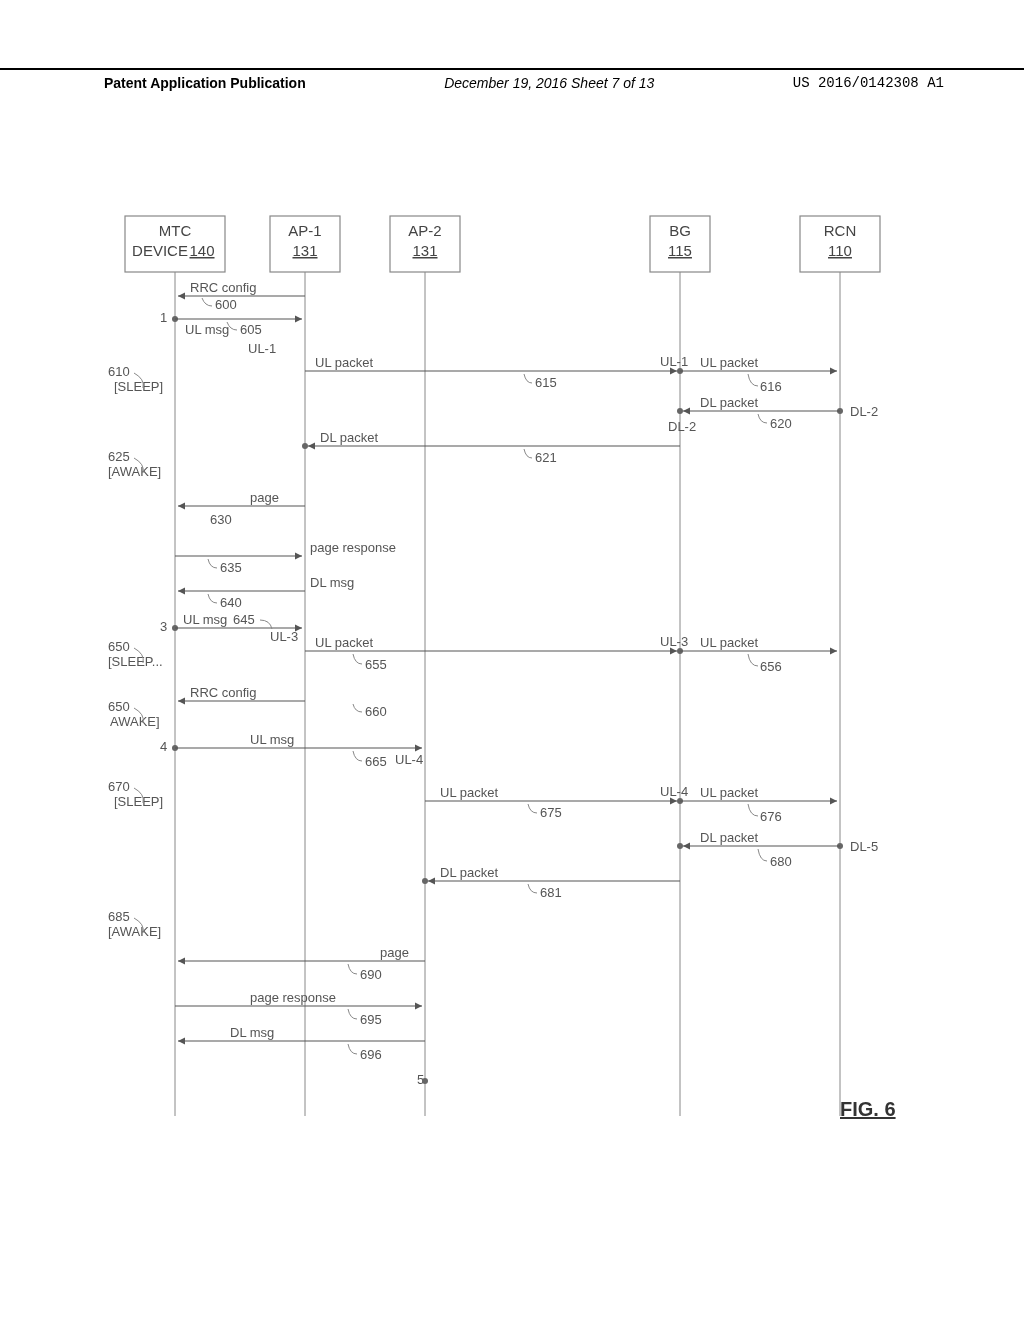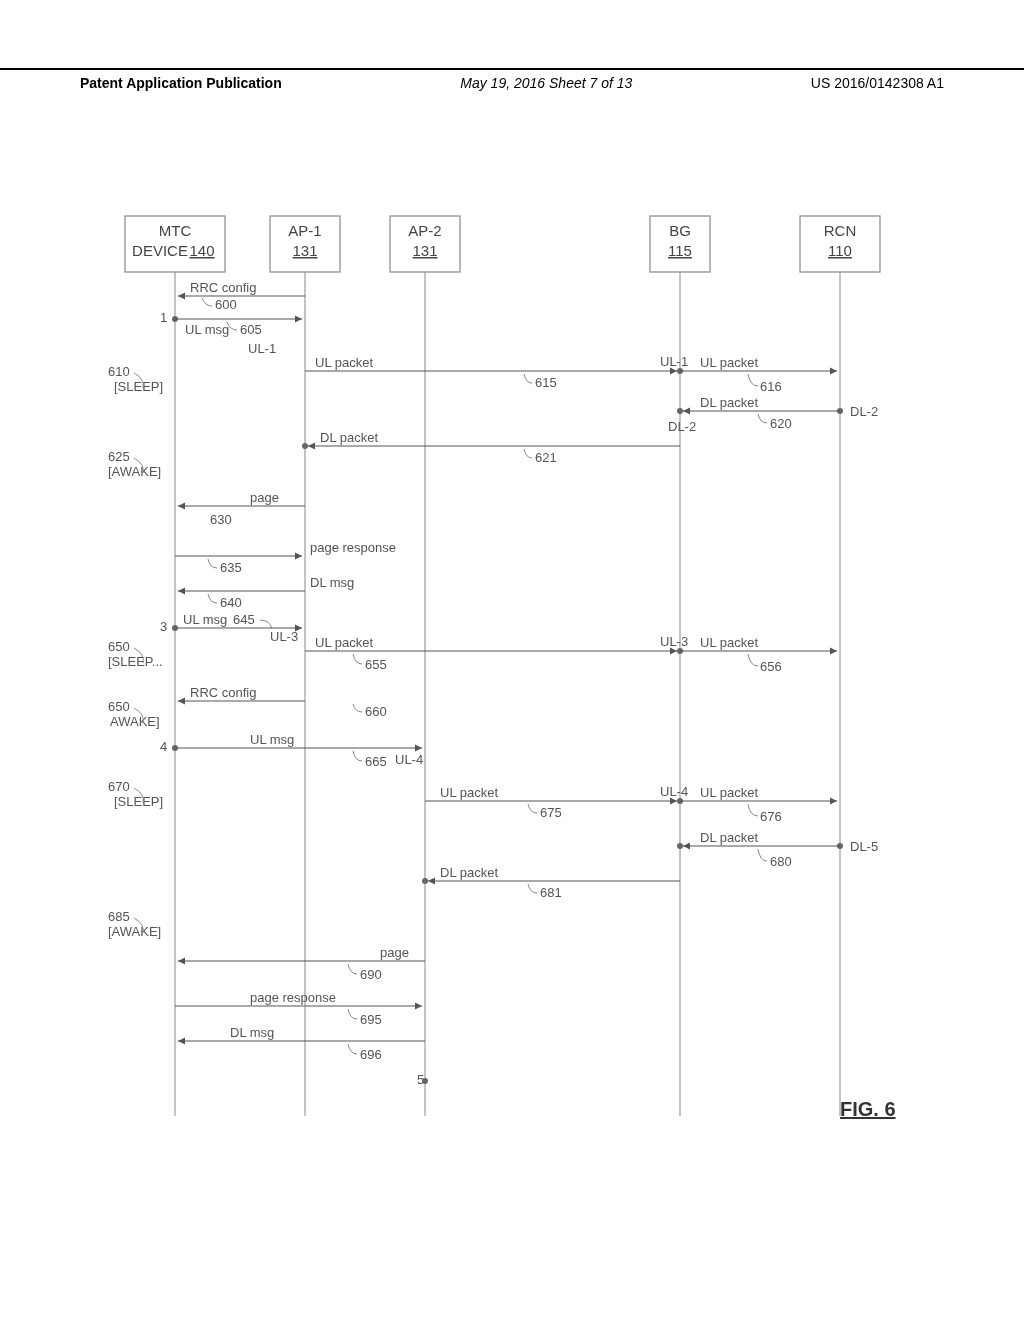--- a/index.html
+++ b/index.html
@@ -18,23 +18,23 @@
     top: 68px;
     left: 0;
     right: 0;
     border-top: 2px solid #000;
     padding: 5px 80px 0 80px;
     display: flex;
     justify-content: space-between;
     font-size: 14px;
     font-style: italic;
   }
-  .header .left { font-weight: bold; font-style: normal;}
+  .header .left { font-weight: bold; font-style: normal; margin-left: 24px;}
   .header .center { }
-  .header .right { font-style: normal;}
+  .header .right { font-style: normal; font-family: Liberation Mono, monospace;}
   .figure-area {
     position: absolute;
     left: 120px;
     top: 216px;
     width: 800px;
     height: 900px;
   }
   svg { overflow: visible; }
   .entity-box {
     fill: #fff;
@@ -53,21 +53,21 @@
   .fig-label { font: bold 20px Arial; fill: #333; text-decoration: underline;}
   .state { font: 13px Arial; fill: #555; }
   .tick { font: 13px Arial; fill: #555; }
 </style>
 </head>
 <body>
 
 <div class="page">
   <div class="header">
     <span class="left">Patent Application Publication</span>
-    <span class="center">May 19, 2016  Sheet 7 of 13</span>
+    <span class="center">December 19, 2016  Sheet 7 of 13</span>
     <span class="right">US 2016/0142308 A1</span>
   </div>
 
   <div class="figure-area">
     <svg width="800" height="950">
       <defs>
         <marker id="ah" markerWidth="8" markerHeight="8" refX="6" refY="3" orient="auto">
           <path d="M0,0 L6,3 L0,6 Z" fill="#555"></path>
         </marker>
       </defs>

